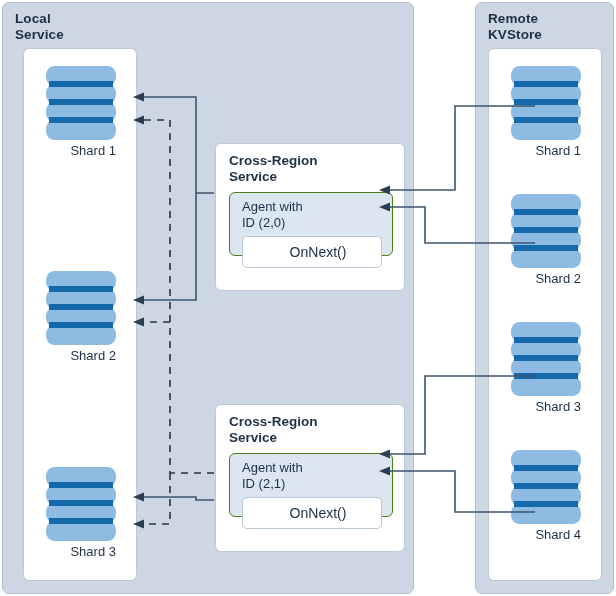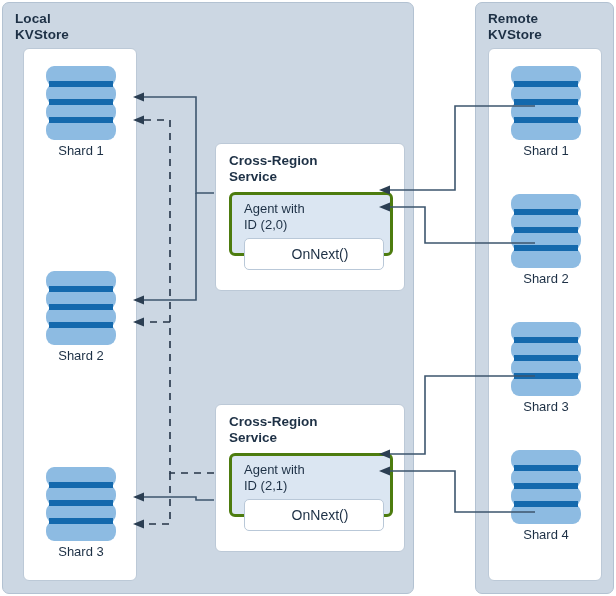--- a/index.html
+++ b/index.html
@@ -55,21 +55,21 @@
   .disc.d1{top:18px;}
   .disc.d2{top:36px;}
   .disc.d3{top:54px;}
   .band{
     position:absolute;left:3px;width:64px;height:6px;background:#1469ad;
   }
   .band.b0{top:15px;}
   .band.b1{top:33px;}
   .band.b2{top:51px;}
   .shard-label{
-    margin-top:5px;text-align:center;
+    margin-top:5px;text-align:right;
     color:#1d3045;font-size:13px;line-height:16px;
     white-space:nowrap;
   }
 
   
   .service-box{
     position:absolute;
     background:#ffffff;
     border:1px solid #bcc9d7;
     border-radius:6px;
@@ -81,21 +81,21 @@
 
   .service-title{
     position:absolute;left:13px;top:9px;
     color:#1d3045;font-size:13.5px;font-weight:bold;line-height:16px;
     white-space:pre-line;
   }
 
   .agent-box{
     position:absolute;left:13px;top:48px;width:164px;height:64px;
     background:#dbe6f2;
-    border:3px solid #4d7c0f;
+    border:1px solid #4d7c0f;
     border-radius:6px;
     box-sizing:border-box;
   }
   .agent-label{
     position:absolute;left:12px;top:6px;
     color:#1d3045;font-size:13px;line-height:16px;
     white-space:pre-line;
   }
   .method-box{
     position:absolute;left:12px;top:43px;width:140px;height:32px;
@@ -111,21 +111,21 @@
   .wire-dash{fill:none;stroke:#243447;stroke-width:1.6;stroke-dasharray:7 6;}
   .ahead{fill:#2b3e52;}
 </style>
 </head>
 <body>
 
 <div id="stage">
 
   <div class="region-panel" id="local-panel">
     <div class="region-title" id="local-title">Local
-KVStore</div>
+Service</div>
 
     <div class="store-panel" id="local-store">
 
       <div class="shard" style="left:22px;top:17px;">
         <div class="shard-stack">
           <div class="disc d0"></div>
           <div class="disc d1"></div>
           <div class="disc d2"></div>
           <div class="disc d3"></div>
           <div class="band b0"></div>

